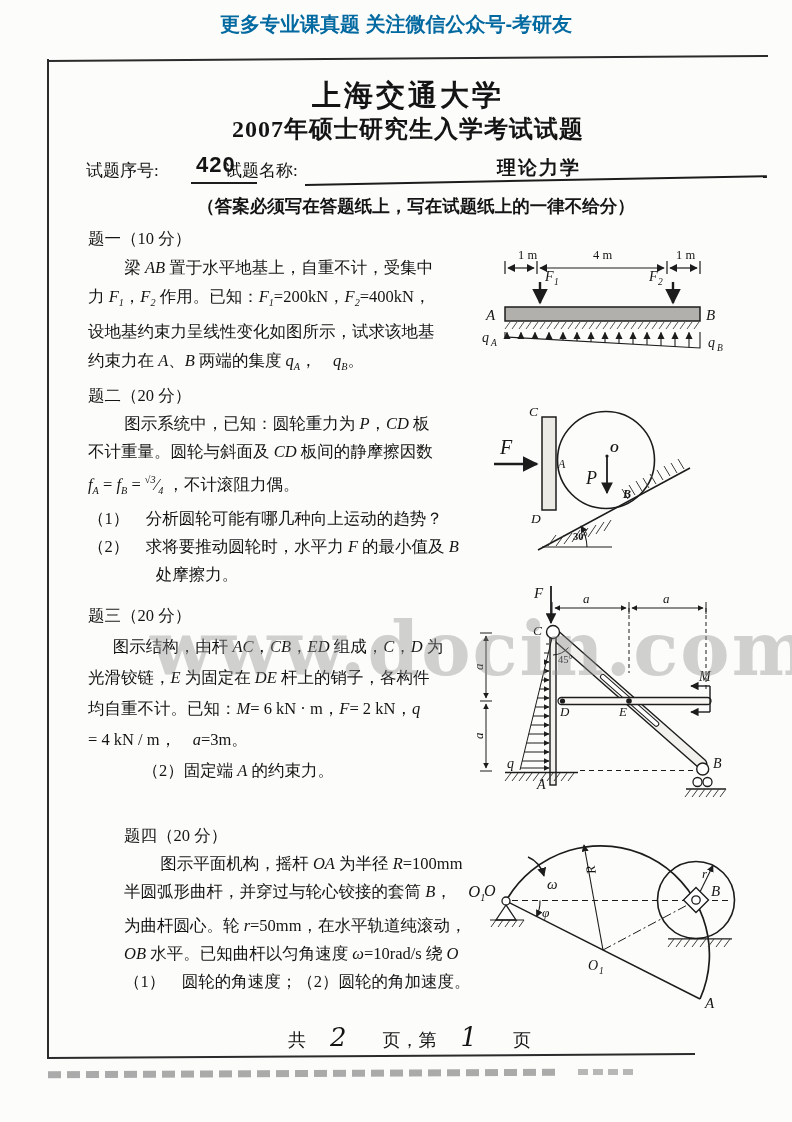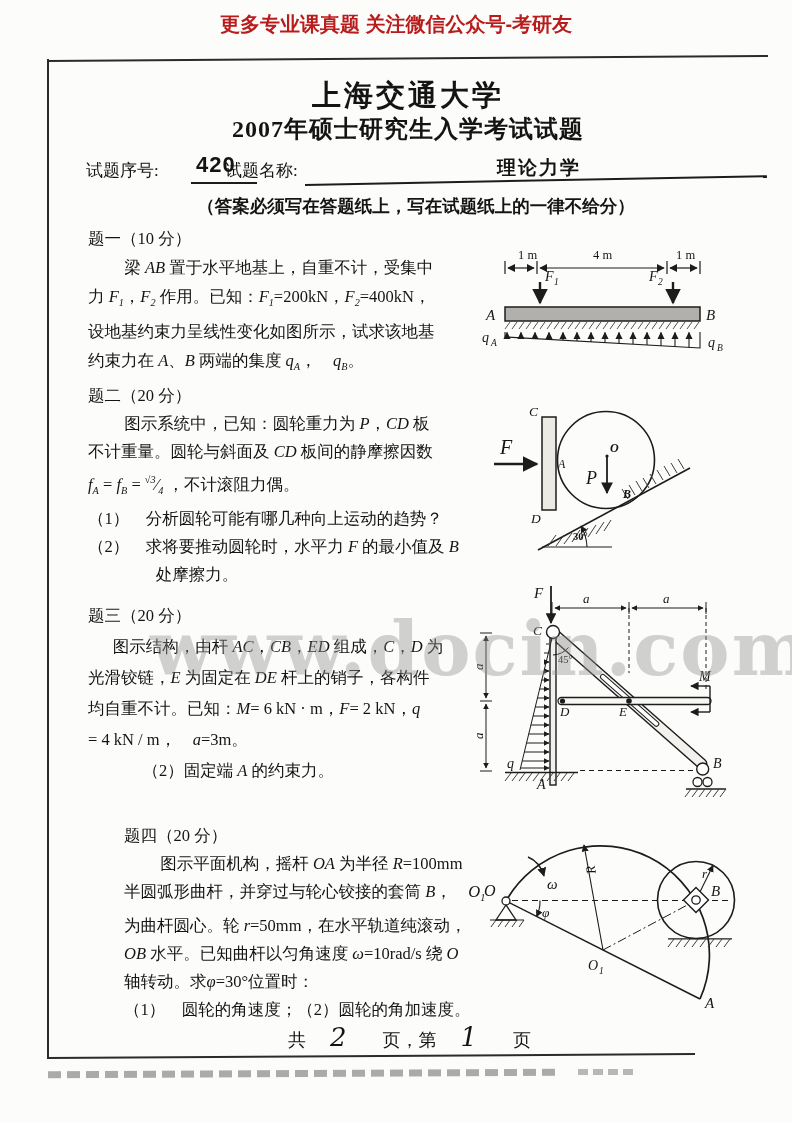--- a/index.html
+++ b/index.html
@@ -54,21 +54,21 @@
           background:repeating-linear-gradient(90deg,#8f8f8f 0 13px,transparent 13px 19px);
           transform:rotate(-0.3deg);}
   .noise2{position:absolute;left:578px;top:1069px;width:58px;height:6px;opacity:.7;
           background:repeating-linear-gradient(90deg,#9a9a9a 0 10px,transparent 10px 15px);}
 </style>
 </head>
 <body>
 
 <div class="page">
 
-  <div class="banner" style="color: #b91c1c;">更多专业课真题 关注微信公众号-考研友</div>
+  <div class="banner" style="color: #0369a1;">更多专业课真题 关注微信公众号-考研友</div>
 
   <div class="frame-top"></div>
   <div class="frame-left"></div>
   <div class="frame-bottom"></div>
 
   <div class="title">上海交通大学</div>
   <div class="subtitle">2007年硕士研究生入学考试试题</div>
 
   <span class="meta-label" style="left:86px;top:159px;">试题序号:</span>
   <span class="paper-no">420</span>
@@ -272,21 +272,20 @@
     <text class="lb" x="67" y="207" font-size="14">A</text>
     <text class="lb" x="243" y="186" font-size="14">B</text>
   </svg>
 
   <section class="prob p4" style="top:822px;">
     <div class="ph">题四（20 分）</div>
     <div class="pl ind2">图示平面机构，摇杆 <i>OA</i> 为半径 <i>R</i>=100mm</div>
     <div class="pl">半圆弧形曲杆，并穿过与轮心铰接的套筒 <i>B</i>，　<i>O</i><sub>1</sub></div>
     <div class="pl">为曲杆圆心。轮 <i>r</i>=50mm，在水平轨道纯滚动，</div>
     <div class="pl"><i>OB</i> 水平。已知曲杆以匀角速度 <i>ω</i>=10rad/s 绕 <i>O</i></div>
-    <div class="pl">轴转动。求<i>φ</i>=30°位置时：</div>
     <div class="pl">（1）　圆轮的角速度；（2）圆轮的角加速度。</div>
   </section>
 
   <svg class="dg" style="left:470px;top:832px;" width="300" height="188" viewBox="0 0 300 188">
     <defs>
       <marker id="ar4" viewBox="0 0 10 10" refX="9" refY="5" markerWidth="6.5" markerHeight="6.5" orient="auto-start-reverse">
           <path d="M0,0L10,5L0,10z" fill="#1c1c1c"></path>
         </marker>
     </defs>
     <g stroke="#1c1c1c" fill="none">

